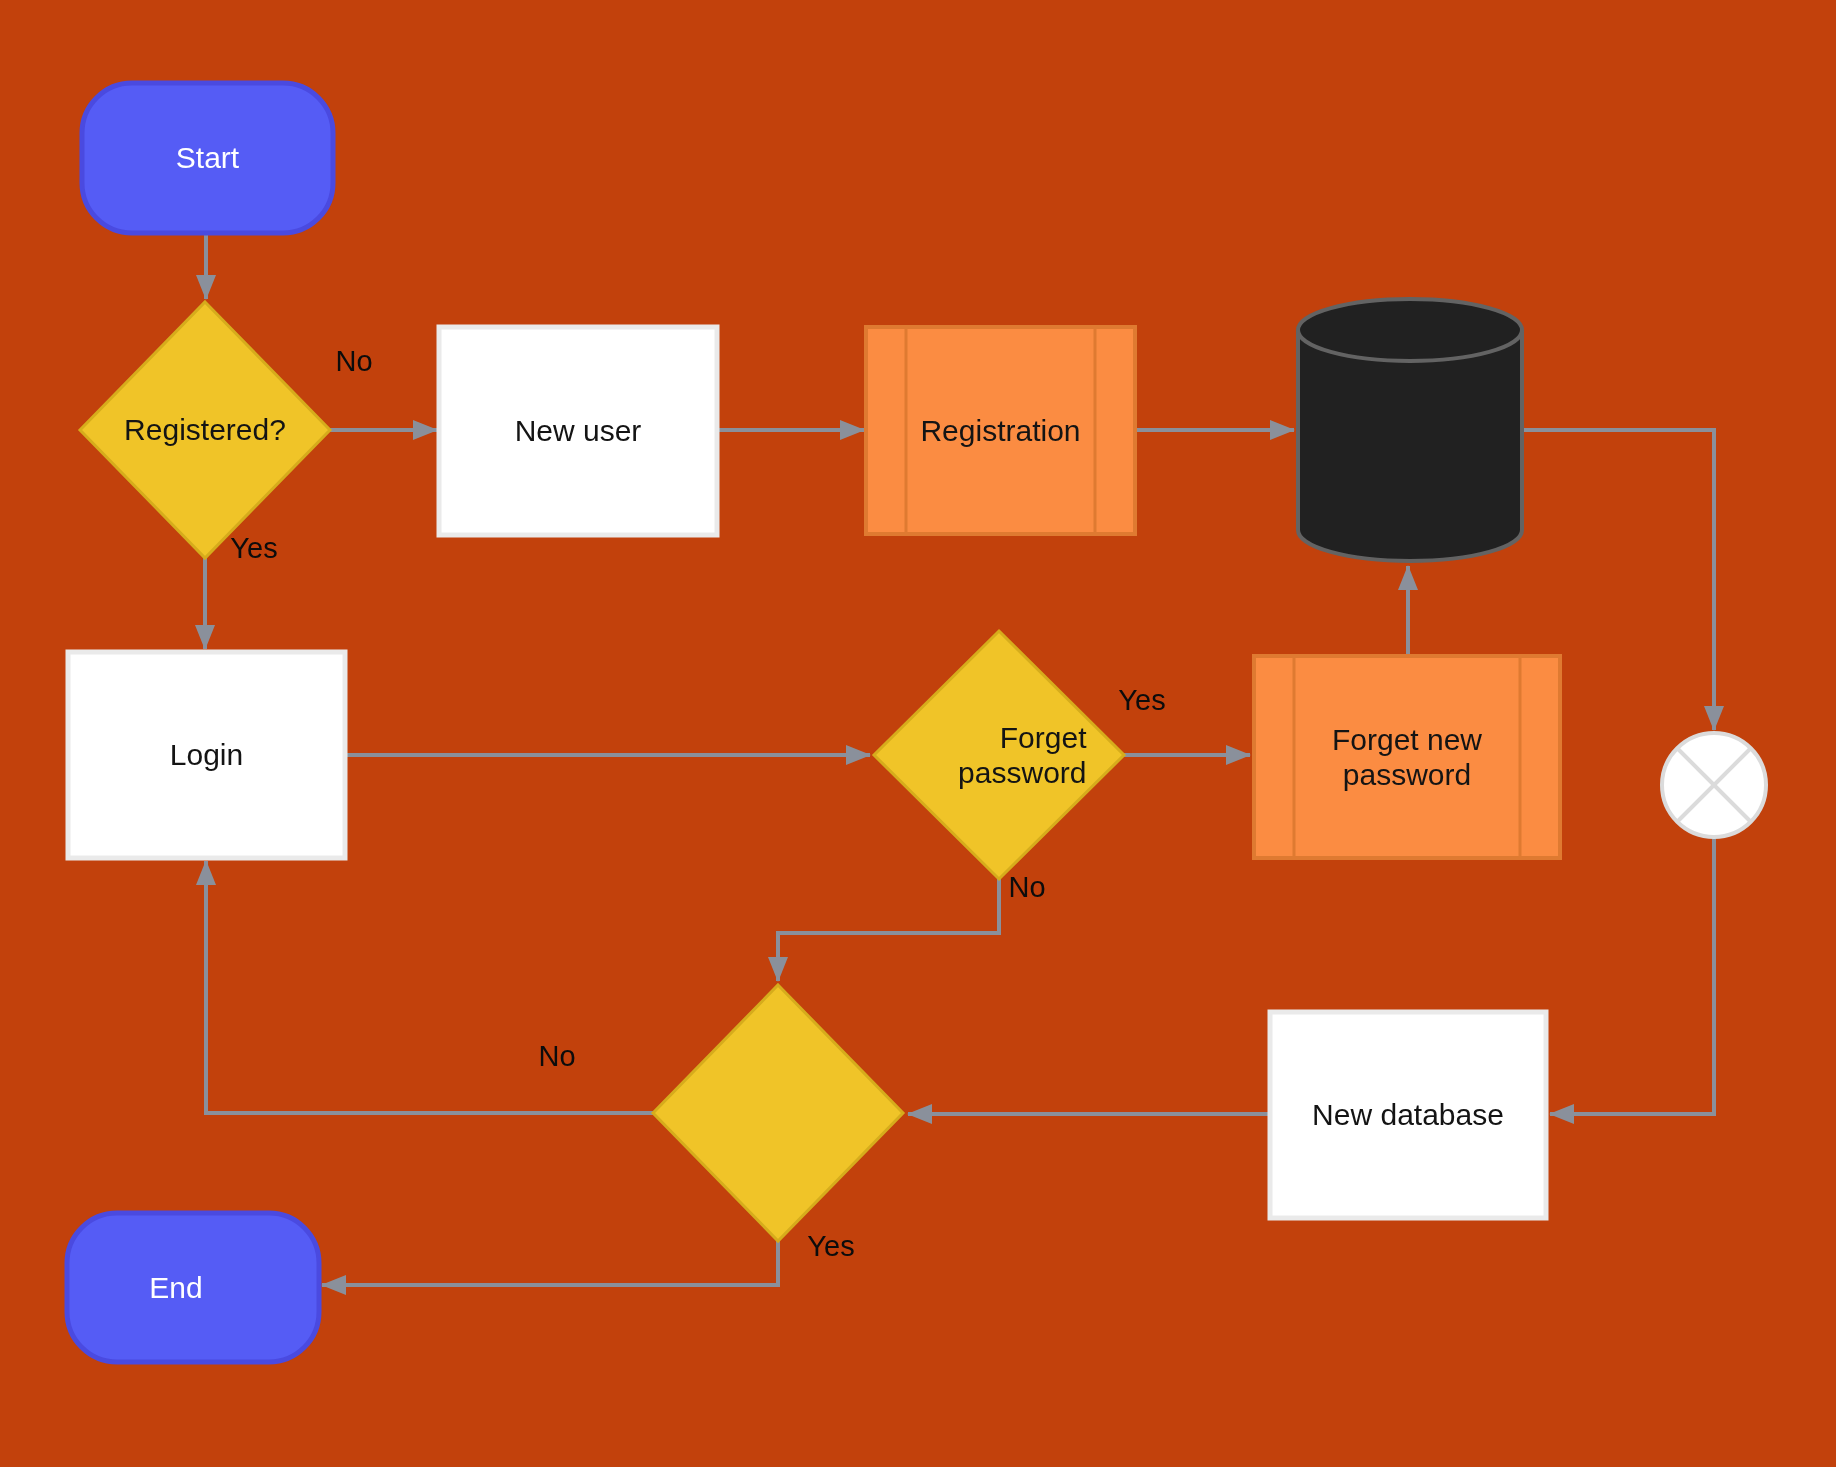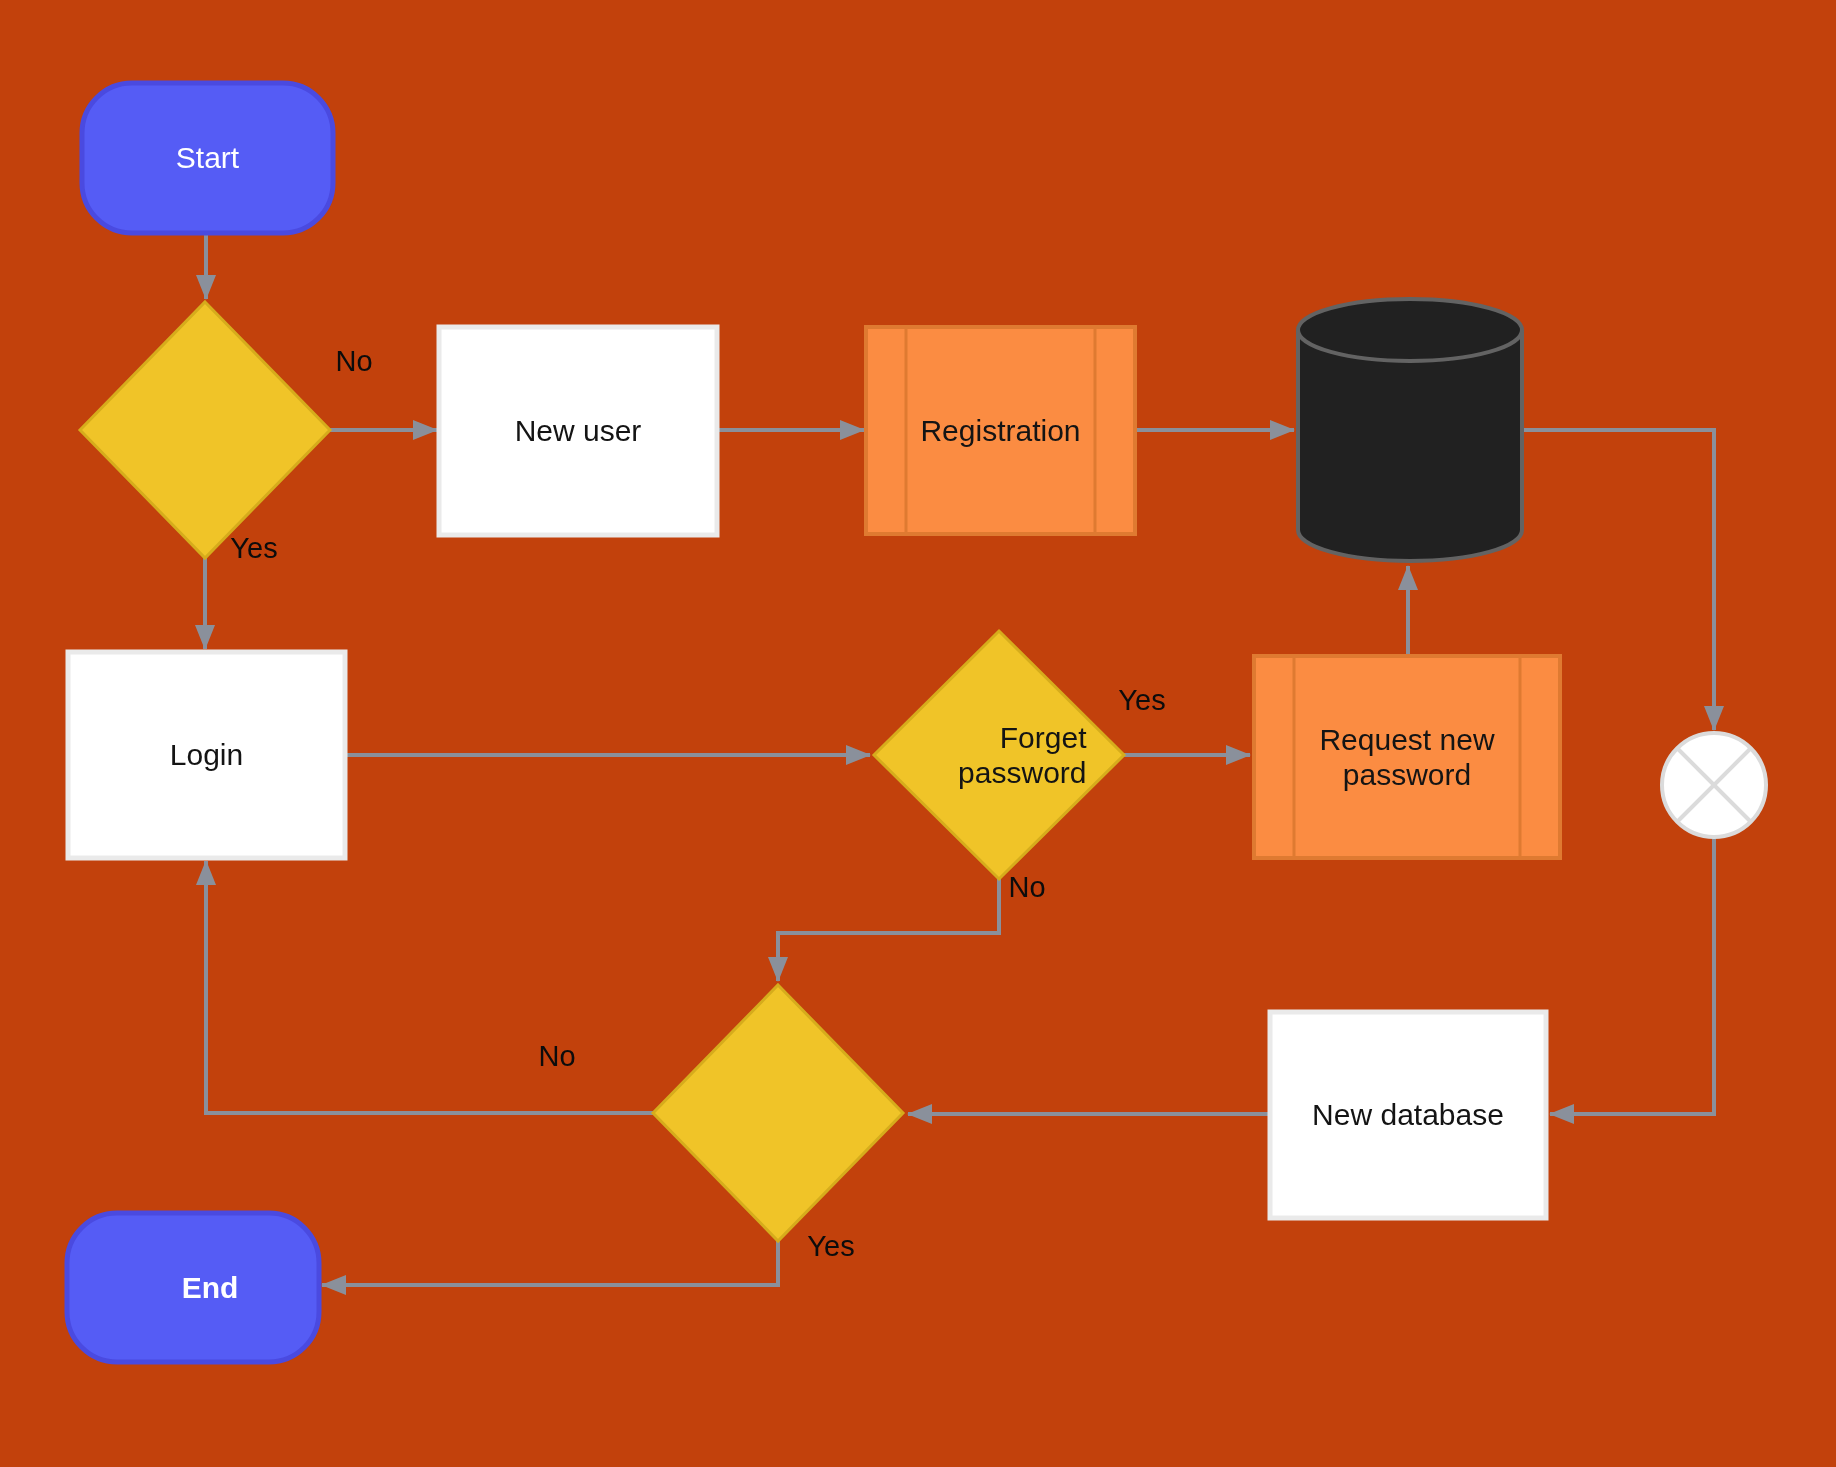--- a/index.html
+++ b/index.html
@@ -80,50 +80,53 @@
 
     <polygon points="778,985 903,1113 778,1241 653,1113" stroke-width="3" fill="#F0C428" stroke="#D6AC1C"></polygon>
 
     <rect x="67" y="1213" width="252" height="149" rx="50" stroke-width="5" fill="#555CF5" stroke="#4A4AE0"></rect>
   </svg>
 
   <div class="node-label light" style="left:82px;top:83px;width:251px;height:150px;">
     <span>Start</span>
   </div>
 
+  <div class="node-label" style="left:80px;top:302px;width:250px;height:256px;">
+    <span>Registered?</span>
+  </div>
 
   <div class="node-label" style="left:439px;top:327px;width:278px;height:208px;">
     <span>New user</span>
   </div>
 
   <div class="node-label" style="left:866px;top:327px;width:269px;height:207px;">
     <span>Registration</span>
   </div>
 
 
   <div class="node-label" style="left:68px;top:652px;width:277px;height:206px;">
     <span>Login</span>
   </div>
 
   <div class="node-label w175" style="left:874px;top:631px;width:250px;height:248px;text-align:right;">
     <span>Forget password</span>
   </div>
 
   <div class="node-label w250" style="left:1254px;top:656px;width:306px;height:202px;">
-    <span>Request new password</span>
+    <span>Forget new password</span>
   </div>
 
   <div class="node-label" style="left:1662px;top:733px;width:104px;height:104px;"></div>
 
   <div class="node-label" style="left:1270px;top:1012px;width:276px;height:206px;">
     <span>New database</span>
   </div>
 
 
-  <div class="node-label light" style="left:84px;top:1213px;width:252px;height:149px;font-weight:bold;">
+  <div class="node-label light" style="left:50px;top:1213px;width:252px;height:149px;">
     <span>End</span>
   </div>
 
   <span class="edge-label" style="left:354px;top:361px;">No</span>
   <span class="edge-label" style="left:254px;top:548px;">Yes</span>
   <span class="edge-label" style="left:1142px;top:700px;">Yes</span>
   <span class="edge-label" style="left:1027px;top:887px;">No</span>
   <span class="edge-label" style="left:557px;top:1056px;">No</span>
   <span class="edge-label" style="left:831px;top:1246px;">Yes</span>
 

